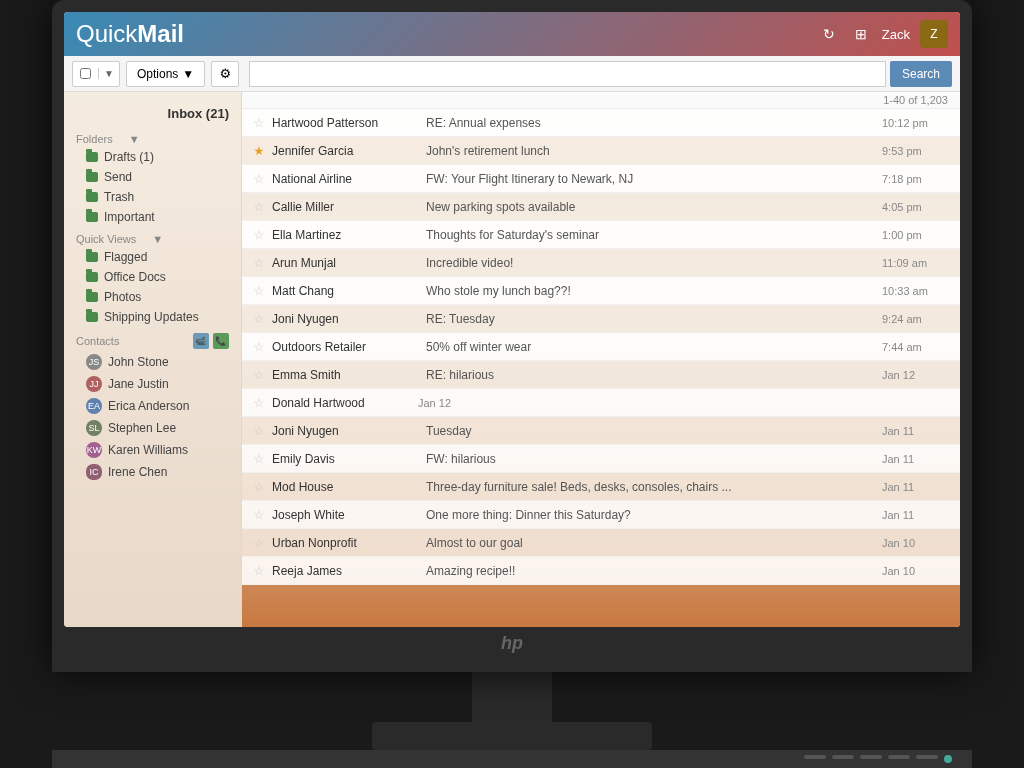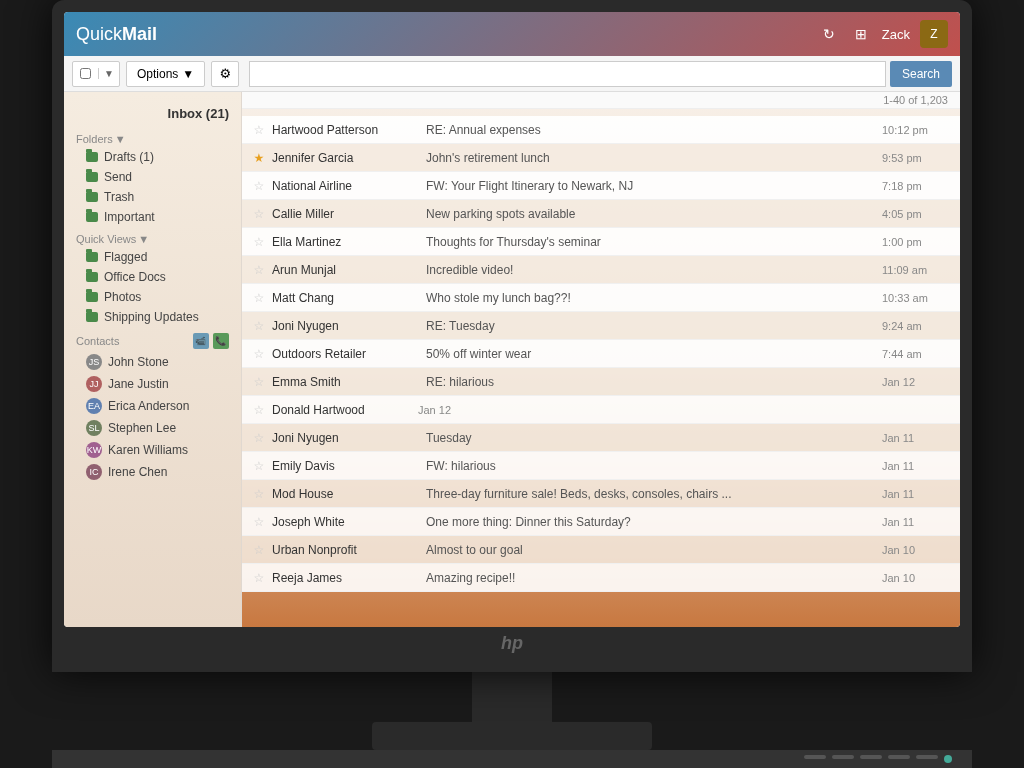--- a/index.html
+++ b/index.html
@@ -101,21 +101,21 @@
       background: linear-gradient(135deg, #3a8ab5 0%, #c0504d 100%);
       height: 44px;
       display: flex;
       align-items: center;
       padding: 0 12px;
       flex-shrink: 0;
     }
 
     .app-logo {
       color: white;
-      font-size: 18px;
+      font-size: 24px;
       font-weight: bold;
       margin-right: auto;
     }
 
     .app-logo span:first-child { font-weight: 300; }
     .app-logo span:last-child { font-weight: 700; }
 
     .header-icons {
       display: flex;
       align-items: center;
@@ -281,21 +281,21 @@
       font-size: 13px;
       color: #333;
     }
 
     .sidebar-section-header {
       padding: 6px 12px 2px;
       color: #888;
       font-size: 11px;
       display: flex;
       align-items: center;
-      gap: 2px;
+      gap: 16px;
     }
 
     .sidebar-item {
       padding: 3px 12px 3px 22px;
       color: #444;
       display: flex;
       align-items: center;
       gap: 6px;
       cursor: pointer;
     }
@@ -401,21 +401,20 @@
     .time-col {
       width: 70px;
       flex-shrink: 0;
       font-size: 11px;
       color: #888;
     }
 
     
     .email-list-container {
       background: linear-gradient(180deg, #f8f0e8 0%, #e8d8c8 50%, #c87840 100%);
-      gap: 7px;
     }
 
     .email-list {
       background: transparent;
     }
 
     .email-row {
       background: rgba(255,255,255,0.85);
       margin: 0;
     }
@@ -579,21 +578,21 @@
           </div>
           <div class="sidebar-item">
             <div class="contact-avatar" style="background:#708060;">SL</div>
             <span>Stephen Lee</span>
           </div>
           <div class="sidebar-item">
             <div class="contact-avatar" style="background:#a06090;">KW</div>
             <span>Karen Williams</span>
           </div>
           <div class="sidebar-item">
-            <div class="contact-avatar" style="background:#906070;">IC</div>
+            <div class="contact-avatar" style="background:#906070;border-radius:7px;">IC</div>
             <span>Irene Chen</span>
           </div>
 
         </div>
 
         <div class="email-list-container">
           <div class="email-count-bar">1-40 of 1,203</div>
           <div class="email-list" id="email-list-el">
           <div class="email-row">
       <div class="star-col ">☆</div>
@@ -615,21 +614,21 @@
     </div>
               <div class="email-row">
       <div class="star-col ">☆</div>
       <div class="sender-col">Callie Miller</div>
       <div class="subject-col">New parking spots available</div>
       <div class="time-col">4:05 pm</div>
     </div>
               <div class="email-row">
       <div class="star-col ">☆</div>
       <div class="sender-col">Ella Martinez</div>
-      <div class="subject-col">Thoughts for Thursday's seminar</div>
+      <div class="subject-col">Thoughts for Saturday's seminar</div>
       <div class="time-col">1:00 pm</div>
     </div>
               <div class="email-row">
       <div class="star-col ">☆</div>
       <div class="sender-col">Arun Munjal</div>
       <div class="subject-col">Incredible video!</div>
       <div class="time-col">11:09 am</div>
     </div>
               <div class="email-row">
       <div class="star-col ">☆</div>

